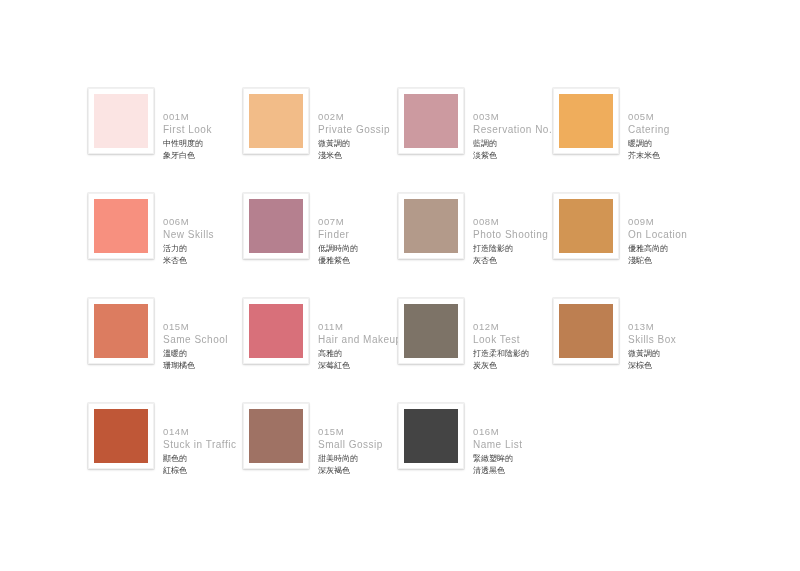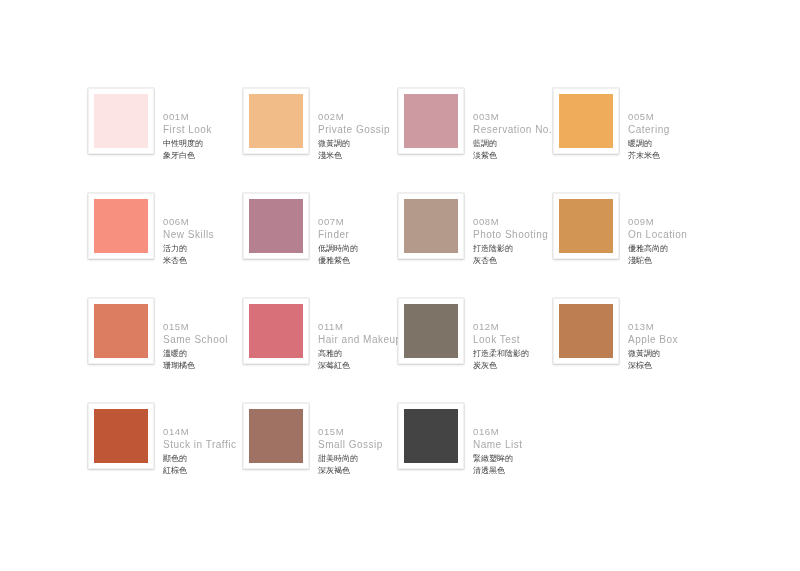--- a/index.html
+++ b/index.html
@@ -221,21 +221,21 @@
           <div class="swatch-desc">打造柔和陰影的</div>
           <div class="swatch-desc-2">炭灰色</div>
         </div>
       </div>
       <div class="swatch-cell">
         <div class="swatch-chip-frame">
           <div class="swatch-chip" style="background-color: rgb(189, 127, 81);"></div>
         </div>
         <div class="swatch-text">
           <div class="swatch-code">013M</div>
-          <div class="swatch-name">Apple Box</div>
+          <div class="swatch-name">Skills Box</div>
           <div class="swatch-desc">微黃調的</div>
           <div class="swatch-desc-2">深棕色</div>
         </div>
       </div>
       <div class="swatch-cell">
         <div class="swatch-chip-frame">
           <div class="swatch-chip" style="background-color: rgb(191, 87, 55);"></div>
         </div>
         <div class="swatch-text">
           <div class="swatch-code">014M</div>

